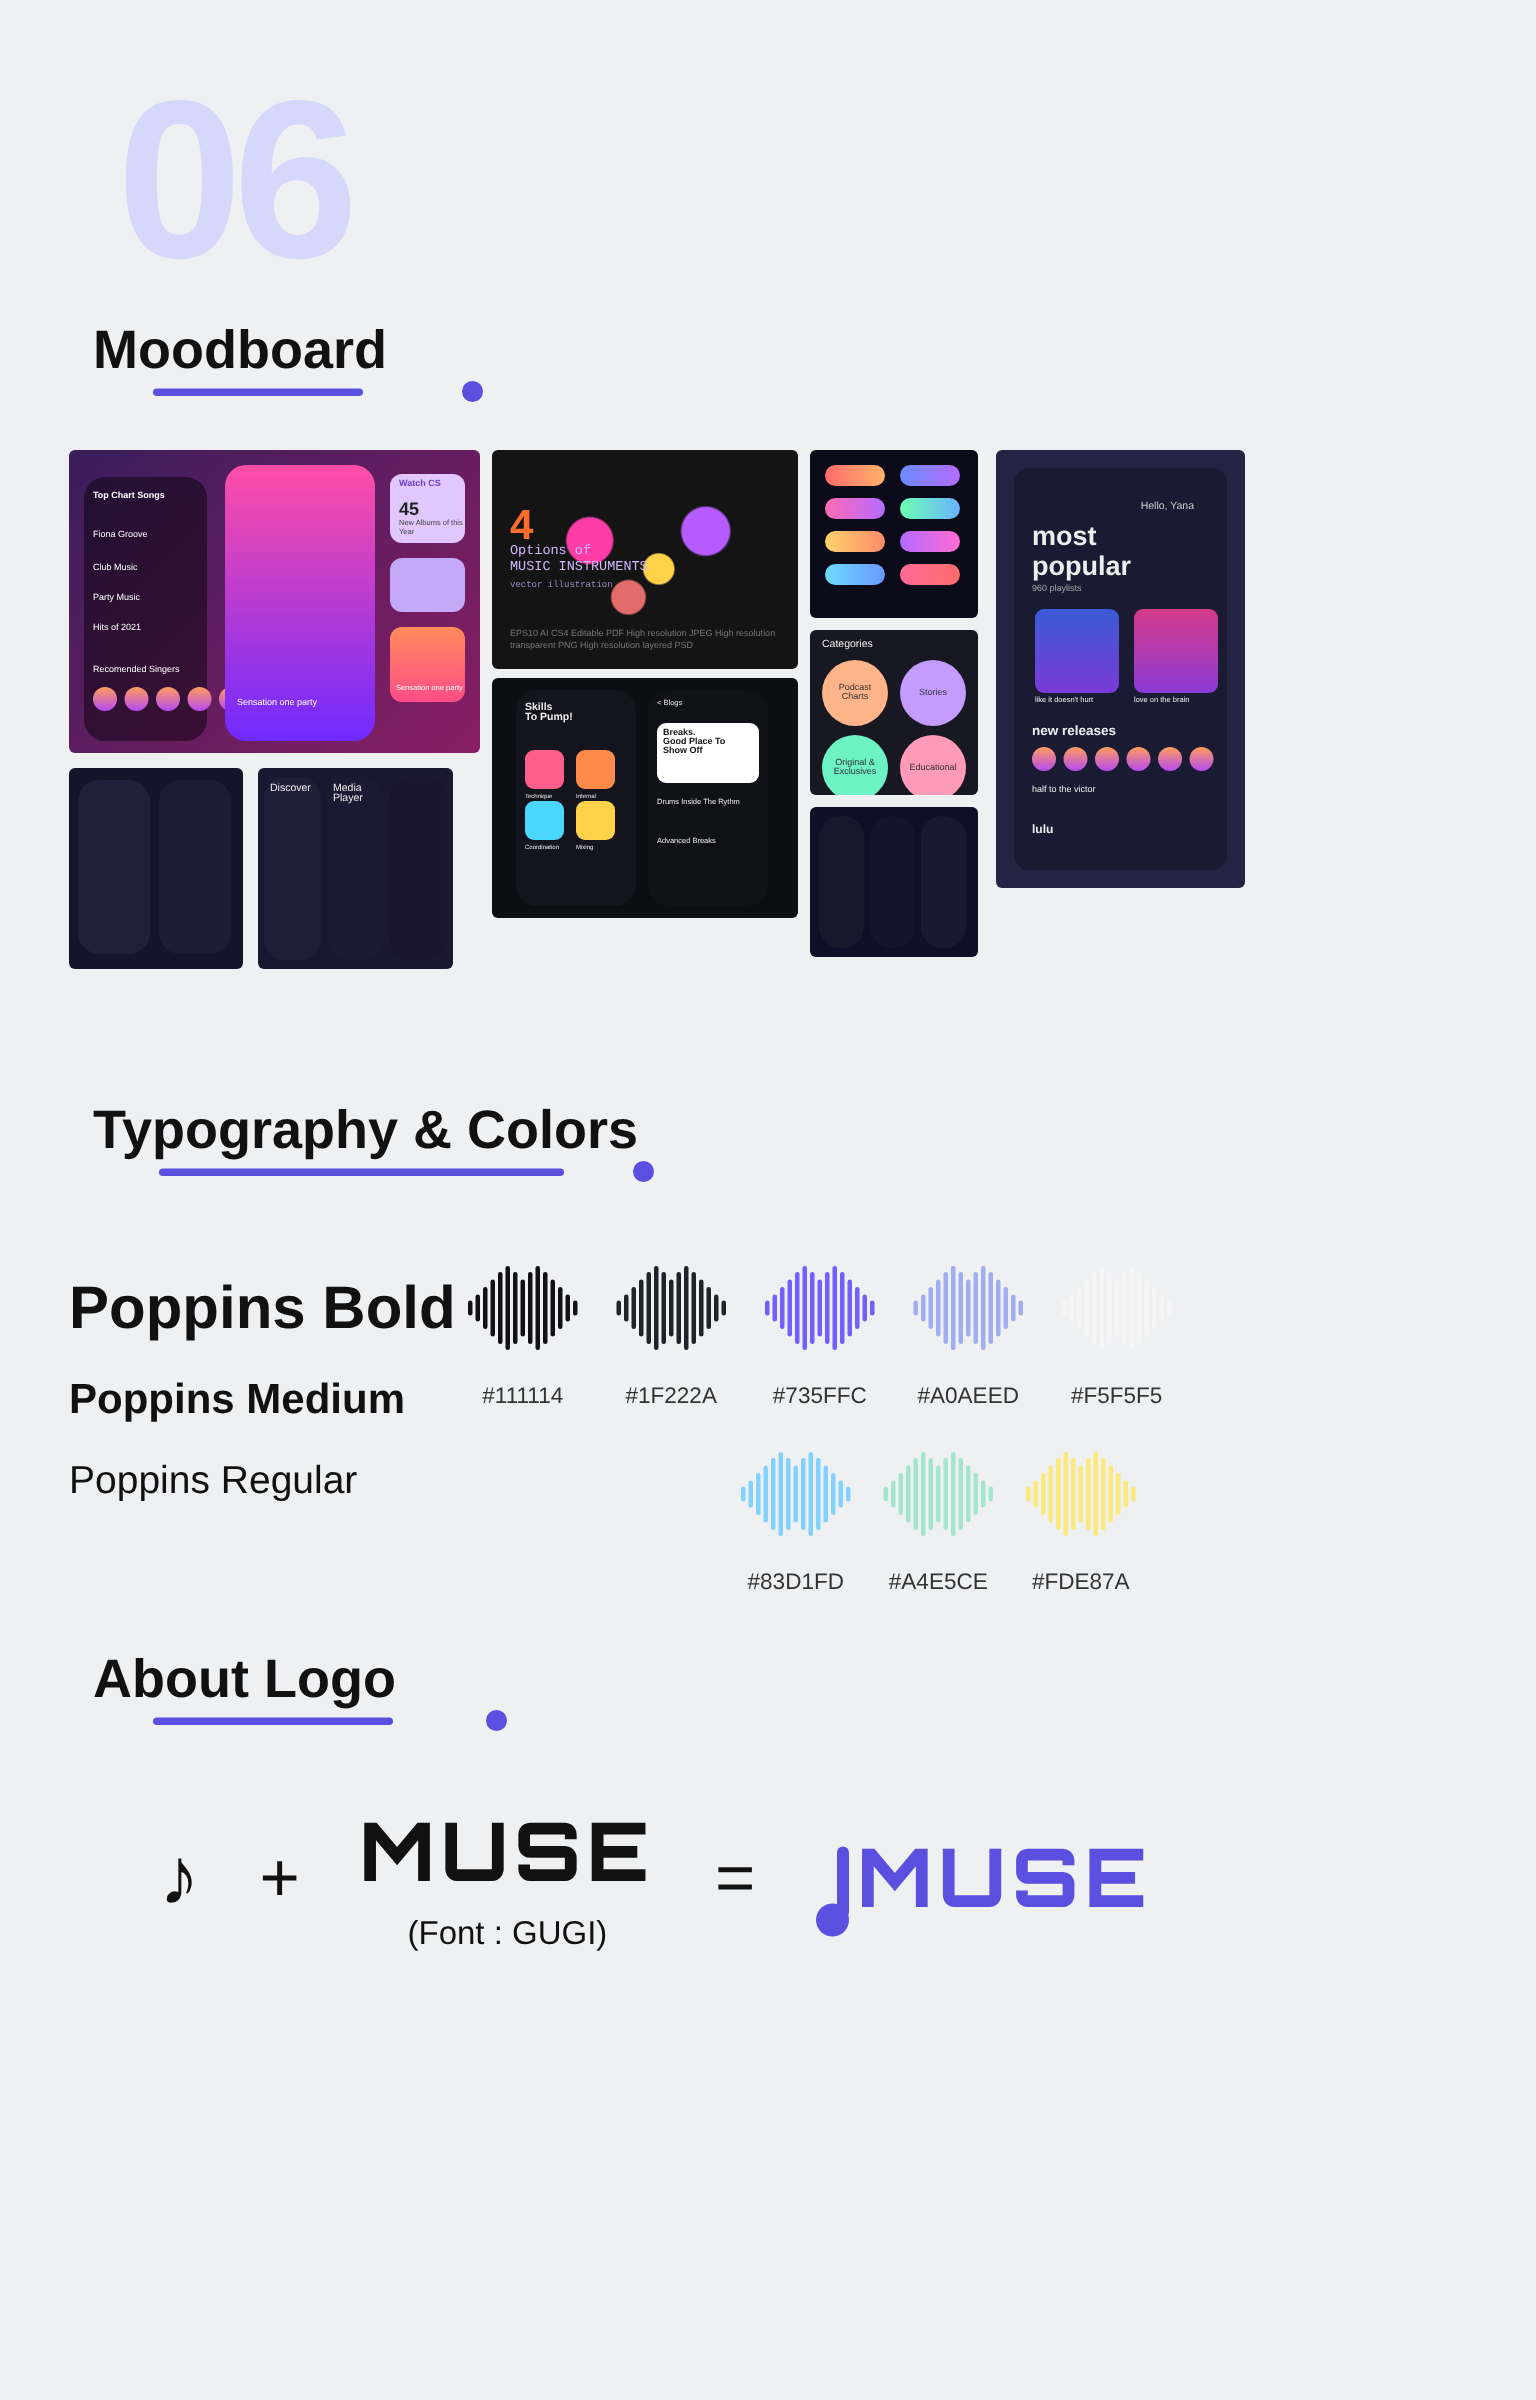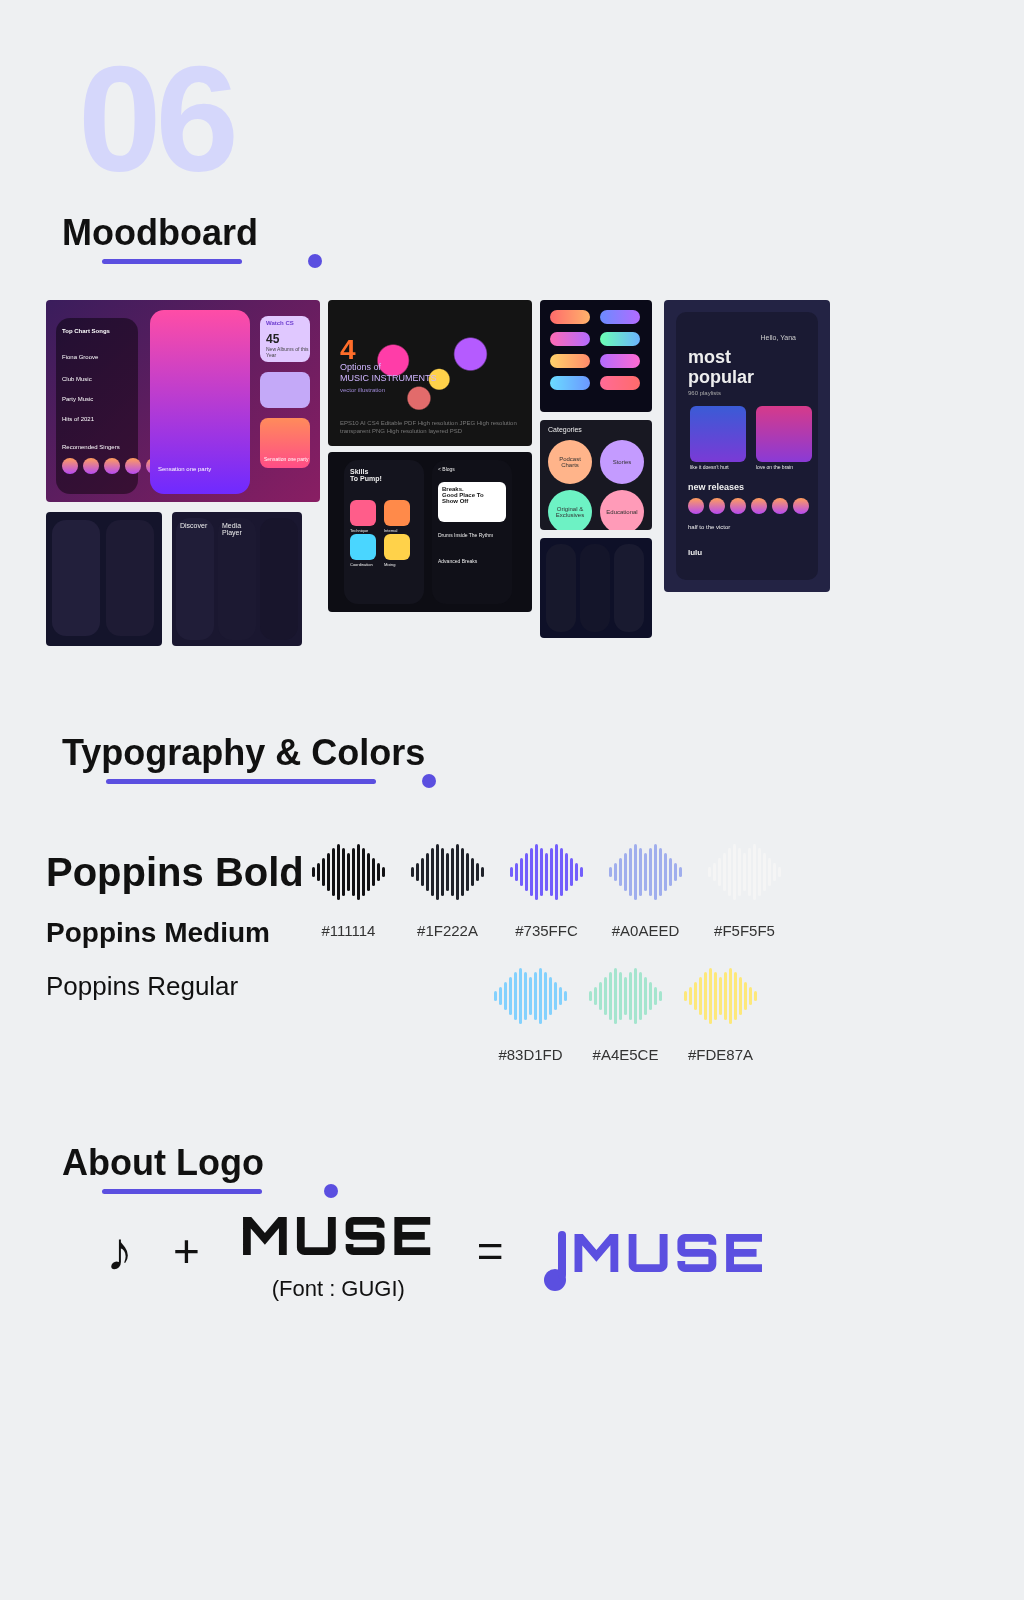--- a/index.html
+++ b/index.html
@@ -67,21 +67,21 @@
   .mb3 .pC{ left:88px; top:6px; width:38px; height:122px; background:#18152c;}
   .lbl { position:absolute; font-size:7px; color:#eee; }
   .mb4 .art { position:absolute; left:10px; top:10px; right:10px; bottom:10px;
     background:
       radial-gradient(circle at 30% 40%, #ff3da8 0 10%, transparent 11%),
       radial-gradient(circle at 55% 55%, #ffd24a 0 8%, transparent 9%),
       radial-gradient(circle at 72% 35%, #b55bff 0 10%, transparent 11%),
       radial-gradient(circle at 44% 70%, #e26b6b 0 8%, transparent 9%);
   }
   .mb4 .t1{ position:absolute; left:12px; top:34px; color:#ff6d2a; font-size:28px; font-weight:800;}
-  .mb4 .t2{ position:absolute; left:12px; top:62px; color:#d0b6ff; font-size:9px; line-height:1.2;}
+  .mb4 .t2{ position:absolute; left:12px; top:62px; color:#d0b6ff; font-size:9px; line-height:1.2;font-family:Liberation Mono, monospace;}
   .mb4 .meta{ position:absolute; left:12px; bottom:10px; color:#777; font-size:6px; line-height:1.3;}
   .mb5 .pA{ left:16px; top:8px; width:80px; height:144px; background:#14141e;}
   .mb5 .pB{ left:104px; top:8px; width:80px; height:144px; background:#101018;}
   .mb5 .tile{ position:absolute; width:26px; height:26px; border-radius:6px;}
   .mb6 .grad{ position:absolute; width:40px; height:14px; border-radius:7px;}
   .mb7 .cat{ position:absolute; width:44px; height:44px; border-radius:50%; display:flex; align-items:center; justify-content:center; font-size:6px; text-align:center; padding:2px;}
   .mb8 .pA{ left:6px; top:6px; width:30px; height:88px; background:#17182c;}
   .mb8 .pB{ left:40px; top:6px; width:30px; height:88px; background:#14152a;}
   .mb8 .pC{ left:74px; top:6px; width:30px; height:88px; background:#191a30;}
   .mb9 .inner{ position:absolute; left:12px; top:12px; right:12px; bottom:12px; background:#1a1a33; border-radius:10px;}
@@ -101,21 +101,21 @@
   .fonts .l3{ font-size:26px; font-weight:400; color:#111; margin-top:22px;}
 
   .swatches { position:absolute; left:312px; top:842px; display:flex; gap:26px; }
   .swatches2{ position:absolute; left:494px; top:966px; display:flex; gap:22px; }
   .swcol{ display:flex; flex-direction:column; align-items:center; gap:20px;}
   .wave{ display:flex; align-items:center; gap:2px; height:60px; }
   .wave span{ width:3px; border-radius:2px; display:block; }
   .hex{ font-size:15px; color:#333; font-weight:500;}
 
   
-  .logo-sec { position: absolute; left: 62px; top: 1098px; margin-top: 44px; }
+  .logo-sec { position: absolute; left: 62px; top: 1098px; }
   .logo-sec .sechead .underline { width: 160px; left: 40px; }
   .logo-sec .sechead .dot { left: 262px; }
 
   .logorow{ position:absolute; left:106px; top:1200px; display:flex; align-items:center; gap:40px;}
   .note-icon{ font-size:54px; color:#111;}
   .plus,.eq{ font-size:46px; font-weight:300; color:#111;}
   .muse-black, .muse-purple{
     font-size:54px; font-weight:800; letter-spacing:4px;
     font-family: "Orbitron","Consolas",monospace;
   }

